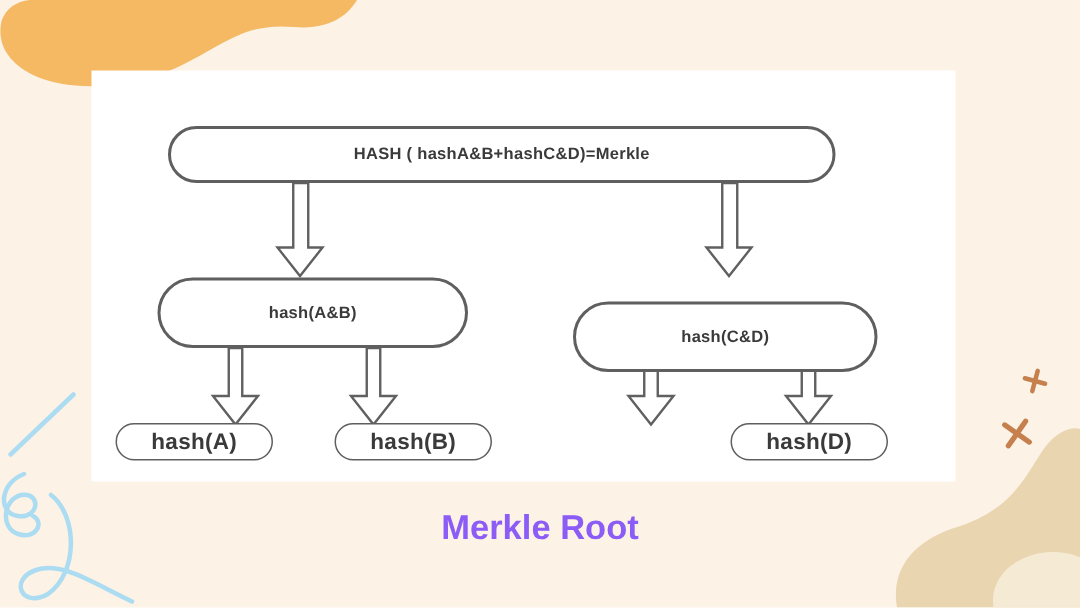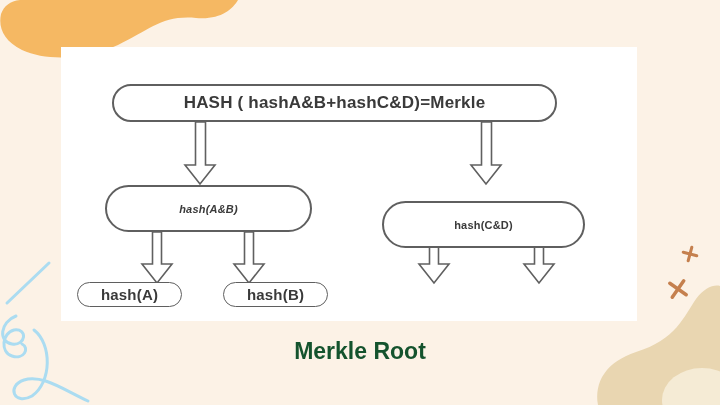--- a/index.html
+++ b/index.html
@@ -19,32 +19,32 @@
   .node{
     position:absolute;
     background:#FFFFFF;
     border:2px solid #5F5F5F;
     display:flex;align-items:center;justify-content:center;
     font-weight:bold;color:#3A3A3A;
     letter-spacing:.2px;
     box-sizing:border-box;
     white-space:nowrap;
   }
-  .node-root{left:51px;top:37px;width:445px;height:38px;border-radius:19px;font-size:17px;}
-  .node-l1a{left:44px;top:138px;width:207px;height:47px;border-radius:24px;font-size:11px;font-style:italic;}
+  .node-root{left:51px;top:37px;width:445px;height:38px;border-radius:19px;font-size:11px;}
+  .node-l1a{left:44px;top:138px;width:207px;height:47px;border-radius:24px;font-size:11px;}
   .node-l1b{left:321px;top:138px;width:203px;height:47px;border-radius:24px;font-size:11px;margin-top:16px;}
   .leaf{top:235px;width:105px;height:25px;border-radius:13px;font-size:15px;border-width:1.5px;}
   .leaf-a{left:16px;}
   .leaf-b{left:162px;}
   .leaf-c{left:291px;}
   .leaf-d{left:426px;}
   .caption{
     position:absolute;left:0;top:338px;width:720px;
     text-align:center;
-    font-size:23px;font-weight:bold;color:#14532d;
+    font-size:23px;font-weight:bold;color:#8b5cf6;
   }
 </style>
 </head>
 <body>
 
 <div class="stage">
 
   <svg class="deco" viewBox="0 0 720 405" aria-hidden="true">
     <path d="M 20,0 L 238,0 C 232,10 220,20 196,18 C 162,15 150,30 118,45 C 88,59 48,62 22,50 C 4,41 -2,28 1,14 C 4,6 10,1 20,0 Z" fill="#F5B863"></path>
     <path d="M 598,405 C 594,382 606,362 636,352 C 676,340 684,316 696,299 C 704,288 714,284 720,286 L 720,405 Z" fill="#E9D6B1"></path>
@@ -75,17 +75,18 @@
         <path d="M368.5,185 L368.5,217 L358,217 L373,236 L388,217 L377.5,217 L377.5,185 Z"></path>
         <path d="M473.5,185 L473.5,217 L463,217 L478,236 L493,217 L482.5,217 L482.5,185 Z"></path>
       </g>
     </svg>
 
     <div class="node node-root">HASH ( hashA&amp;B+hashC&amp;D)=Merkle</div>
     <div class="node node-l1a">hash(A&amp;B)</div>
     <div class="node node-l1b">hash(C&amp;D)</div>
     <div class="node leaf leaf-a">hash(A)</div>
     <div class="node leaf leaf-b">hash(B)</div>
+    <div class="node leaf leaf-d">hash(D)</div>
   </div>
 
   <div class="caption">Merkle Root</div>
 
 </div>
 
 </body></html>

